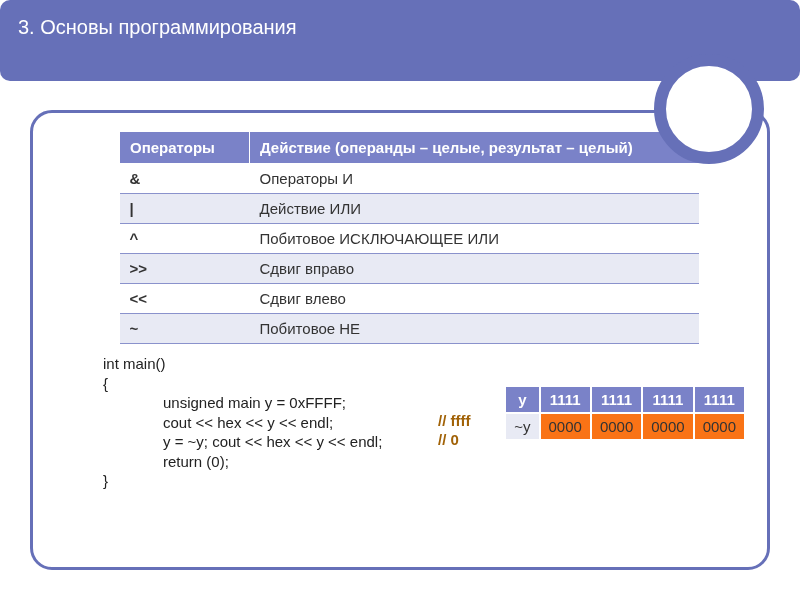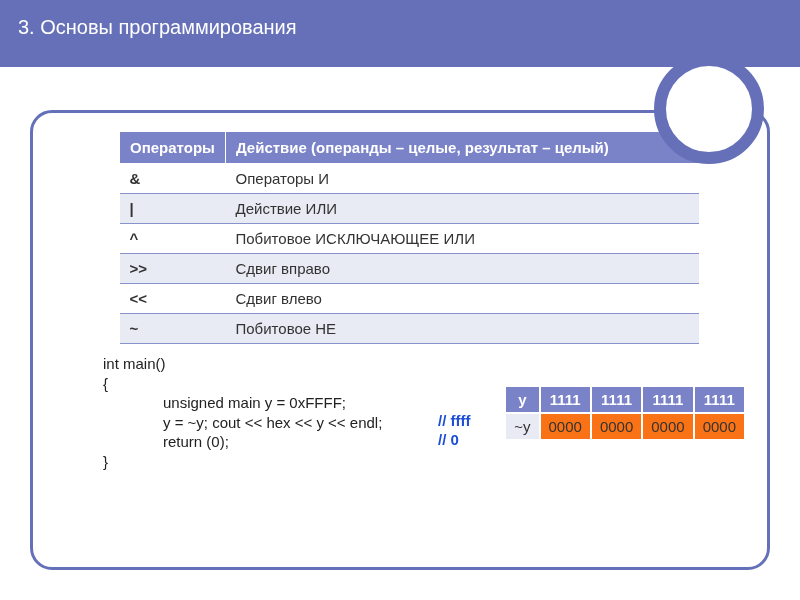--- a/index.html
+++ b/index.html
@@ -6,24 +6,25 @@
   body {
     width: 800px; height: 600px;
     font-family: Arial, sans-serif;
     background: #fff;
     overflow: hidden;
     position: relative;
   }
   .header {
     background: #6670b8;
     color: #fff;
-    padding: 14px 18px 26px 18px;
+    padding: 14px 18px 40px 18px;
     font-size: 20px;
     font-weight: 400;
     line-height: 1.35;
+    border-radius: 10px;
   }
   .ring {
     position: absolute;
     right: 36px; top: 54px;
     width: 110px; height: 110px;
     border: 12px solid #6670b8;
     border-radius: 50%;
     background: #fff;
   }
   .frame {
@@ -63,21 +64,21 @@
   .ops-table tr.alt td { background: #e8eaf4; }
   .ops-table td:first-child { font-weight: bold; }
   .code-block {
     margin: 10px 4px 0 70px;
     font-size: 15px;
     color: #222;
     line-height: 1.3;
     position: relative;
   }
   .indent1 { margin-left: 60px; }
-  .cmt { color: #1d4ed8; font-weight: bold; }
+  .cmt { color: #a16207; font-weight: bold; }
   .bits-table {
     position: absolute;
     right: 54px; top: 385px;
     border-collapse: collapse;
     font-size: 15px;
     text-align: center;
   }
   .bits-table td {
     padding: 4px 8px;
     border: 2px solid #fff;
@@ -91,21 +92,21 @@
 
 <div class="header">
   <div>3. Основы программирования</div>
 </div>
 
 <div class="frame">
 
   <table class="ops-table">
     <tbody>
         <tr>
-      <th style="width:106px">Операторы</th>
+      <th style="width:130px">Операторы</th>
       <th>Действие (операнды – целые, результат – целый)</th>
     </tr>
     <tr>
           <td>&amp;</td>
           <td>Операторы И</td>
         </tr>
     <tr class="alt">
           <td>|</td>
           <td>Действие ИЛИ</td>
         </tr>
@@ -126,20 +127,23 @@
           <td>Побитовое НЕ</td>
         </tr>
   </tbody>
     </table>
 
   <div class="code-block">
     <div>int main()</div>
     <div>{</div>
     <div class="indent1">unsigned main y = 0xFFFF;</div>
     <div class="indent1">
+      <span>cout &lt;&lt; hex &lt;&lt; y &lt;&lt; endl;</span>
+    </div>
+    <div class="indent1">
       <span>y = ~y; cout &lt;&lt; hex &lt;&lt; y &lt;&lt; endl;</span>
     </div>
     <div class="indent1">return (0);</div>
     <div>}</div>
 
     <div style="position:absolute; left:335px; top:57px;" class="cmt">//  ffff</div>
     <div style="position:absolute; left:335px; top:76px;" class="cmt">//  0</div>
   </div>
 </div>
 

